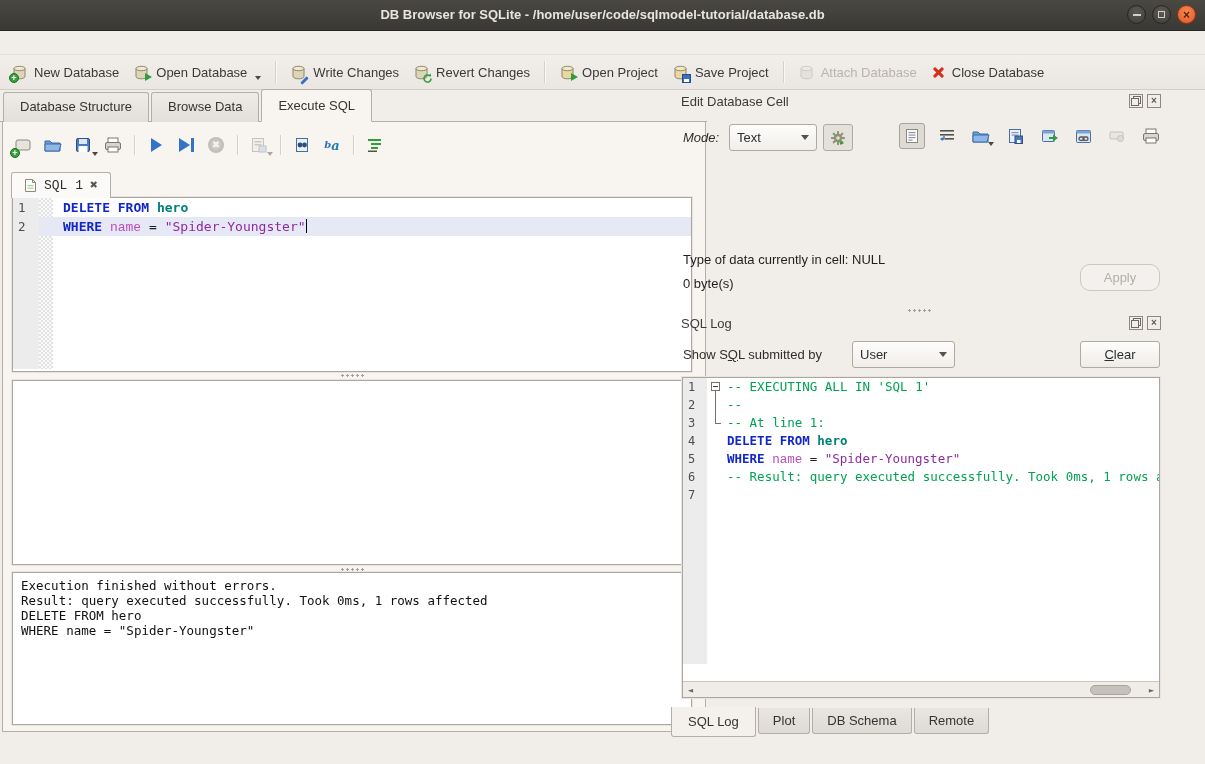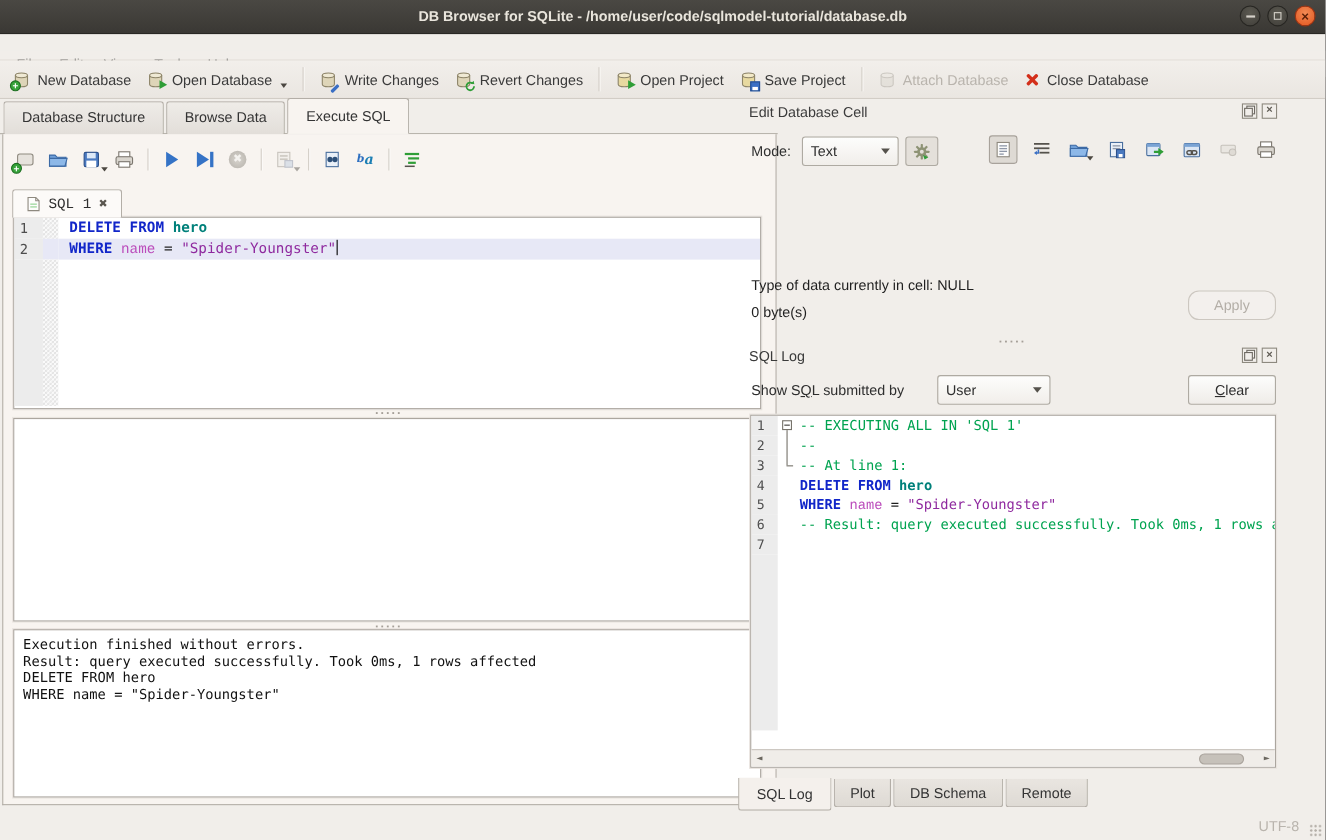--- a/index.html
+++ b/index.html
@@ -391,21 +391,21 @@
     <div class="dock-title" style="top:4px;">Edit Database Cell</div>
     <div class="dock-btns" style="top:4px;">
       <div class="dockbtn">
           <span class="ico-restore"></span>
         </div>
       <div class="dockbtn">
           <span>×</span>
         </div>
     </div>
 
-    <div style="position:absolute;left:12px;top:40px;">Mode:</div>
+    <div style="position:absolute;left:12px;top:40px;font-style:italic;">Mode:</div>
     <div class="combo" style="position:absolute;left:58px;top:34px;width:88px;">
       <span>Text</span>
         <span class="arrow"></span>
     </div>
     <div class="btn" style="position:absolute;left:152px;top:34px;width:30px;background:#e4e0da;">
       <svg width="16" height="16" viewBox="0 0 16 16">
         <g fill="#8e9375">
             <rect x="7" y="1" width="2" height="14" rx=".6"></rect>
             <rect x="7" y="1" width="2" height="14" rx=".6" transform="rotate(45 8 8)"></rect>
             <rect x="7" y="1" width="2" height="14" rx=".6" transform="rotate(90 8 8)"></rect>
@@ -567,18 +567,14 @@
     </div>
 
     <div class="btabs">
       <div class="btab active"><span>SQL Log</span></div>
       <div class="btab"><span>Plot</span></div>
       <div class="btab"><span>DB Schema</span></div>
       <div class="btab"><span>Remote</span></div>
     </div>
   </div>
 
-  <div class="statusbar">
-    <span class="enc">UTF-8</span>
-    <span class="grip"></span>
-  </div>
 
 </div>
 
 </body></html>

